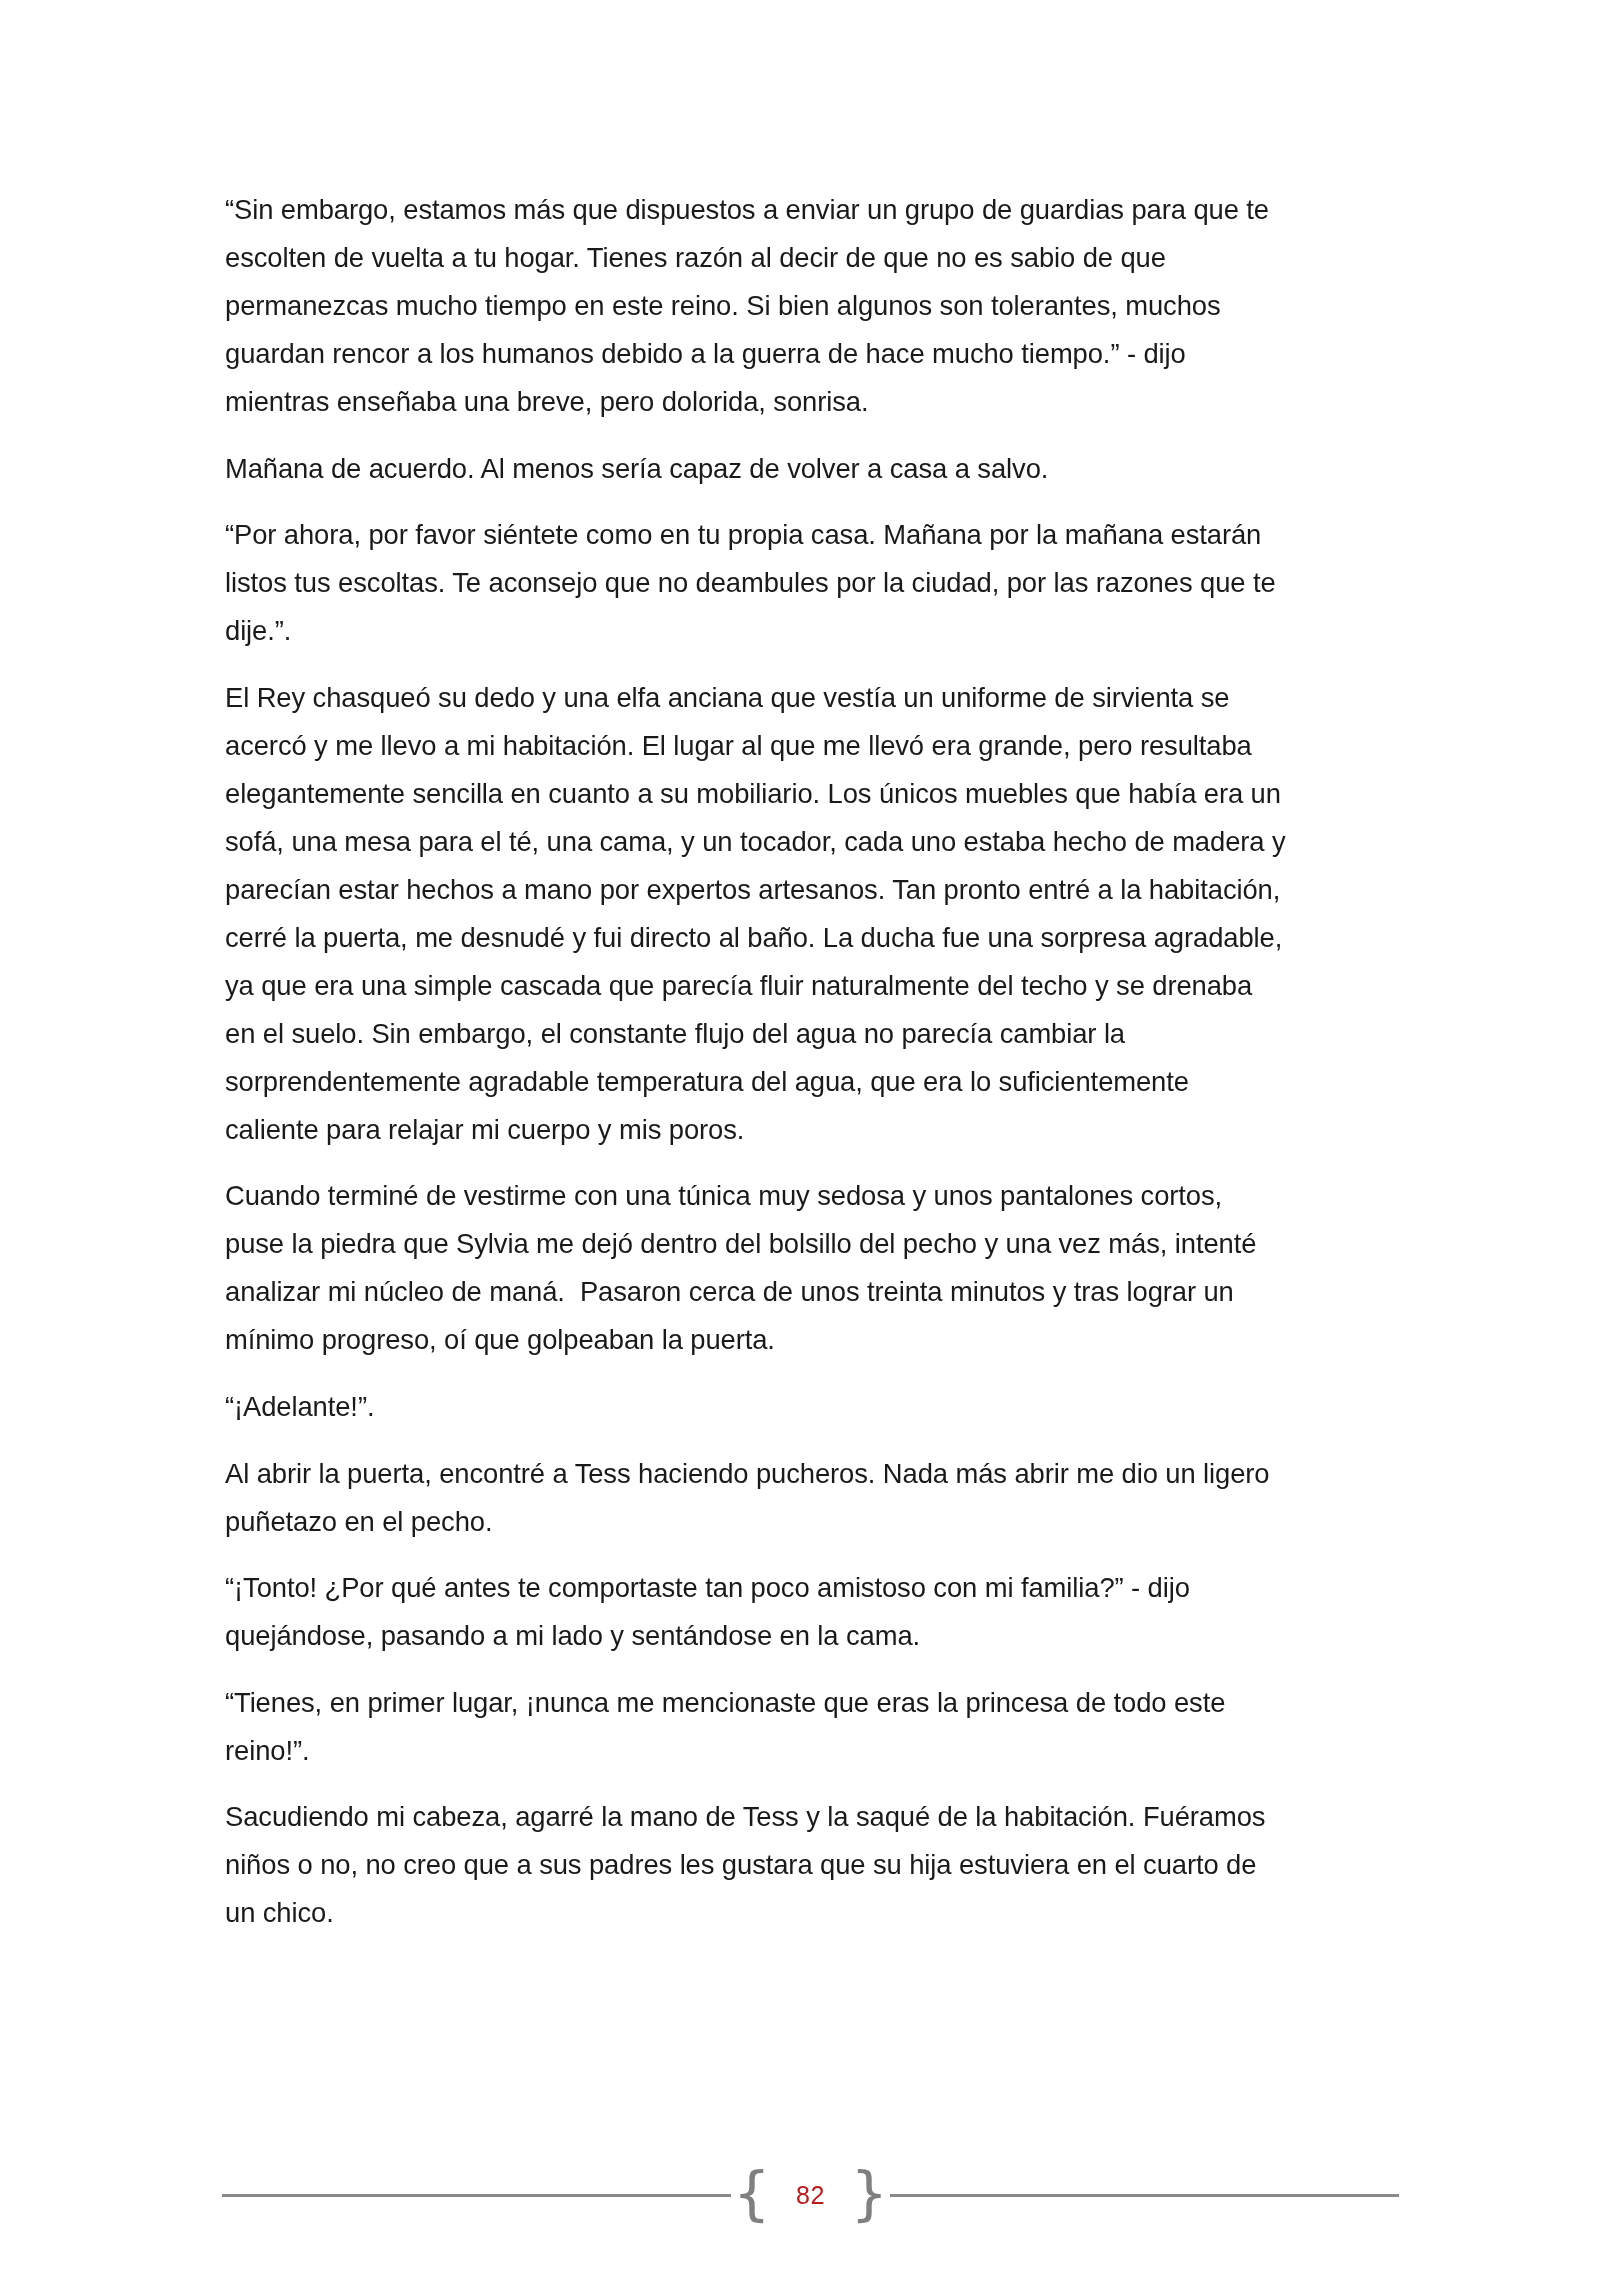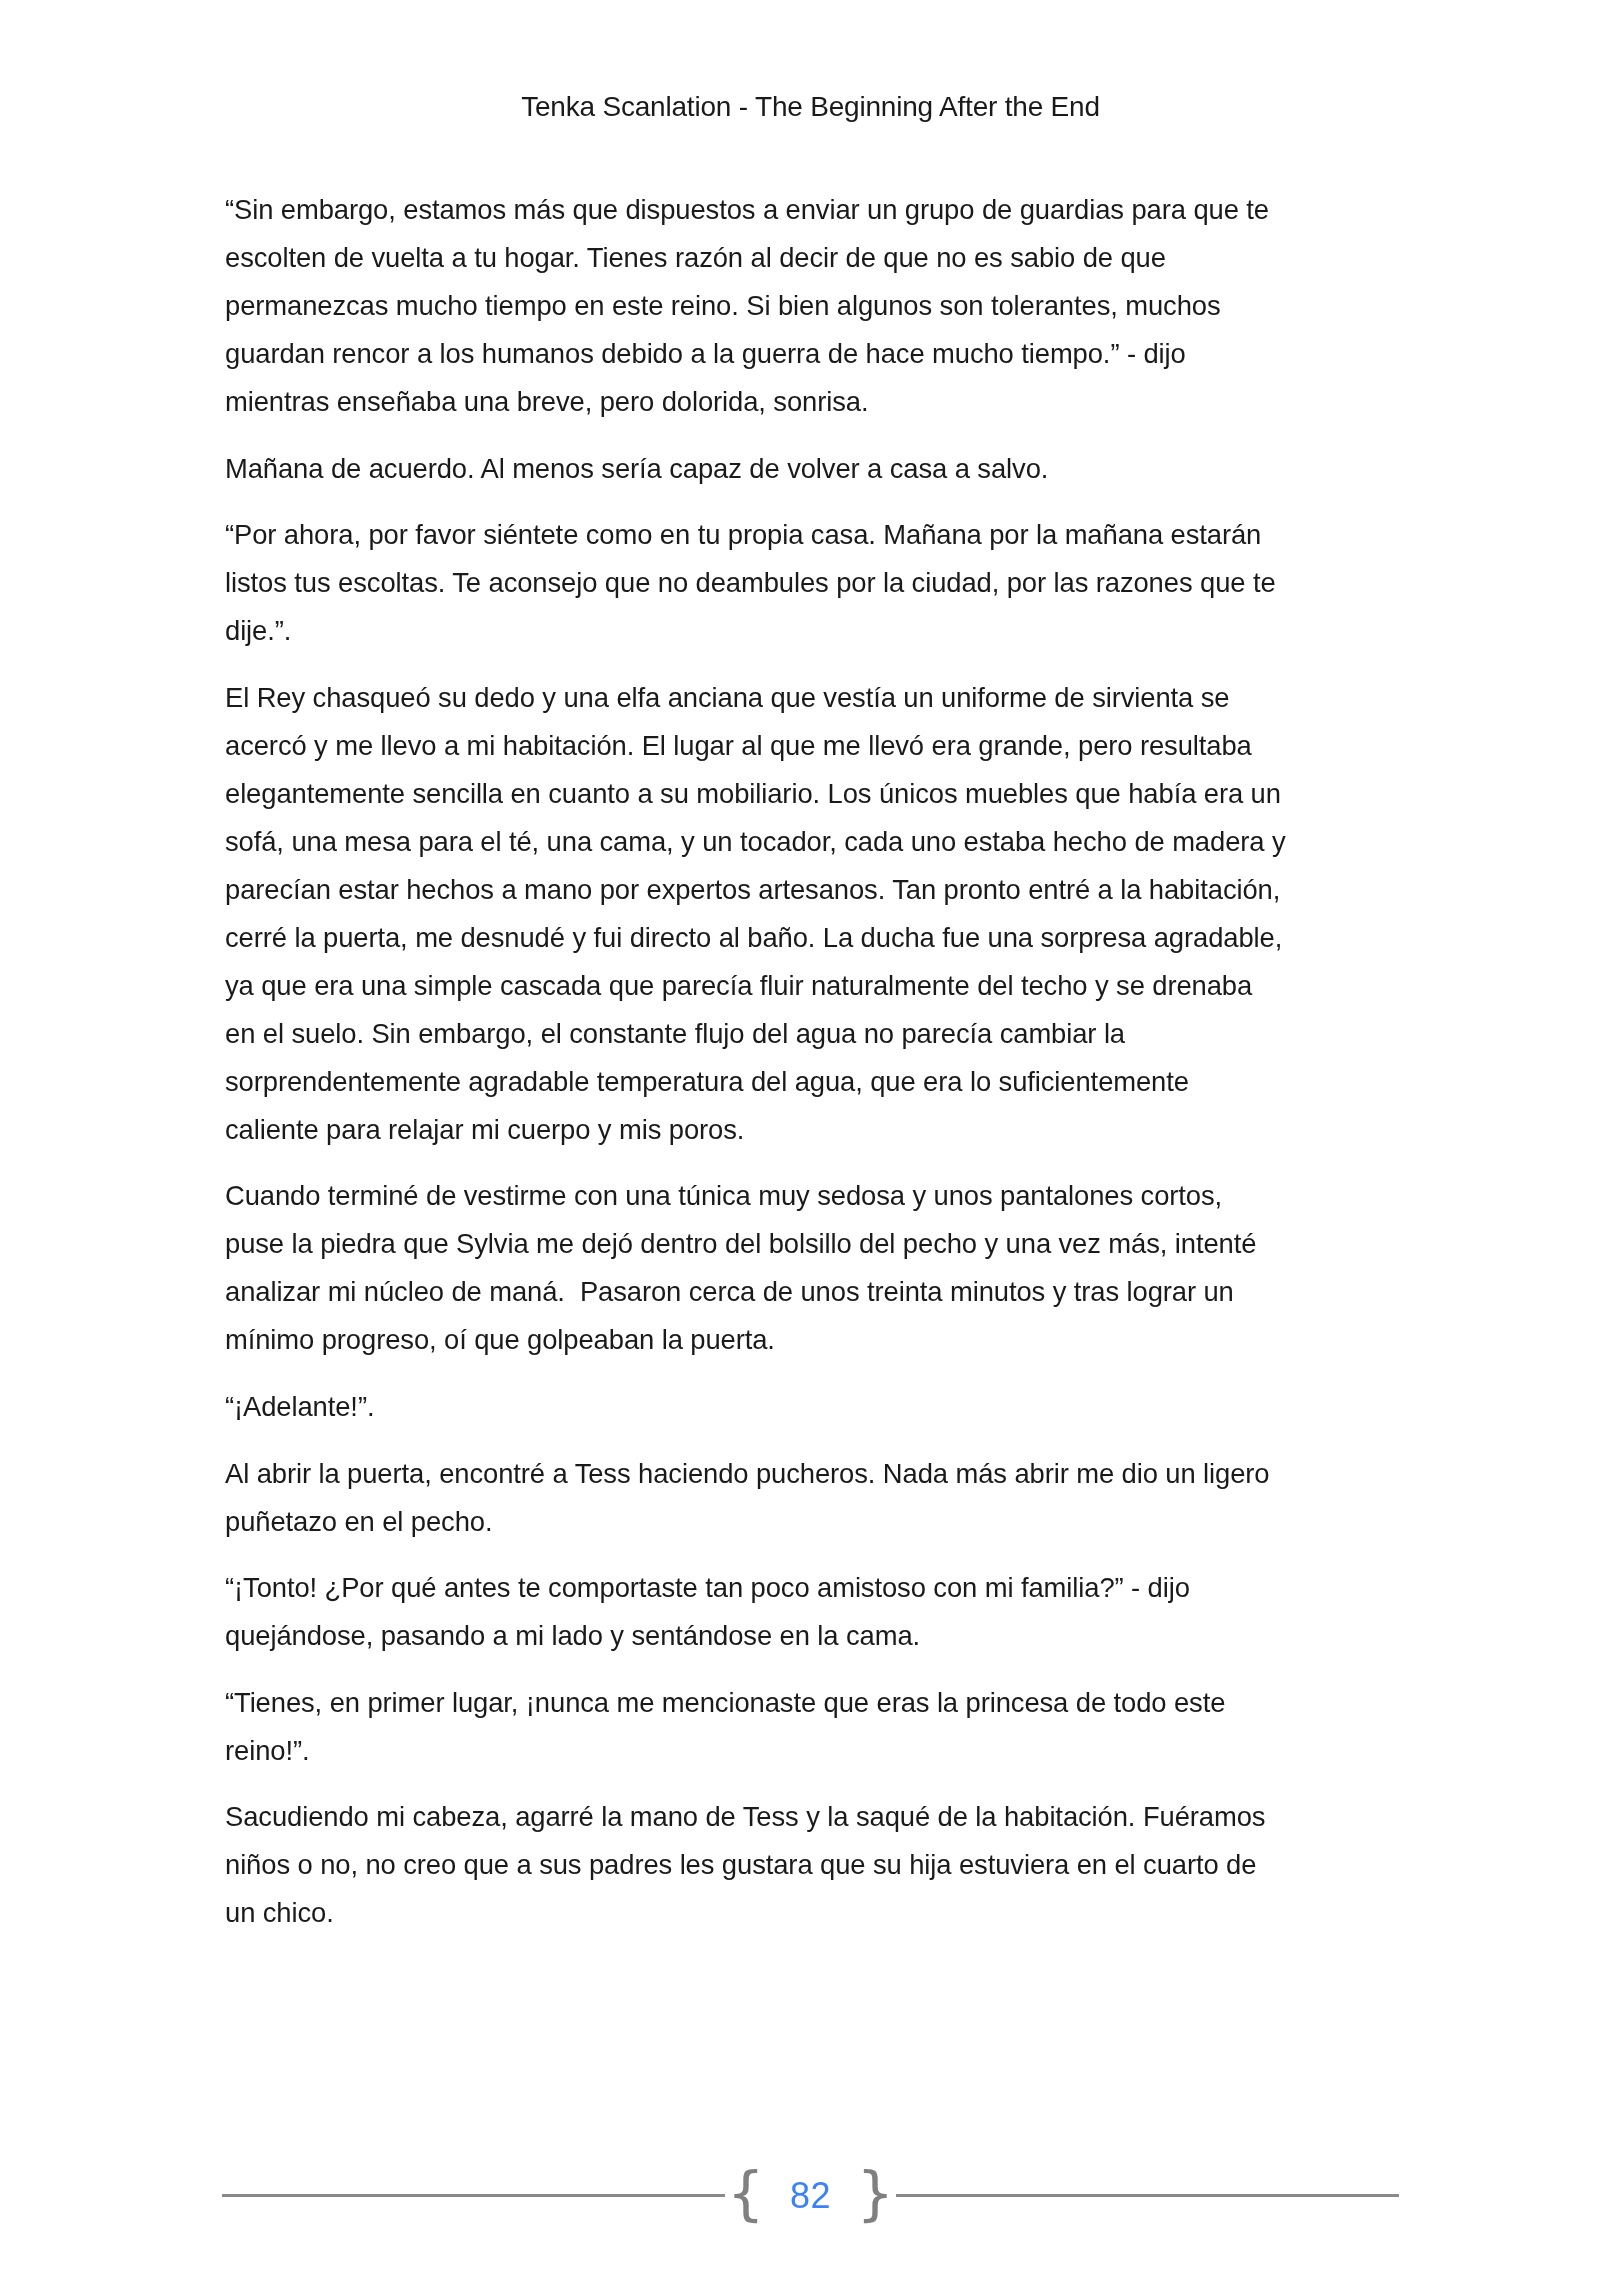--- a/index.html
+++ b/index.html
@@ -59,32 +59,31 @@
   }
   .footer .brace {
     font-family: "DejaVu Sans", sans-serif;
     font-size: 59px;
     line-height: 59px;
     color: #808080;
     padding: 0 2px;
     transform: translateY(-2px);
   }
   .footer .page-number {
-    font-size: 36px;
-    color: #3b82f6;
+    font-size: 25px;
+    color: #b91c1c;
     padding: 0 23.5px;
     letter-spacing: 0.5px;
   }
 </style>
 </head>
 <body>
 
 <div class="page">
 
-  <h1 class="doc-title">Tenka Scanlation - The Beginning After the End</h1>
 
   <div class="content">
     <p>“Sin embargo, estamos más que dispuestos a enviar un grupo de guardias para que te
 escolten de vuelta a tu hogar. Tienes razón al decir de que no es sabio de que
 permanezcas mucho tiempo en este reino. Si bien algunos son tolerantes, muchos
 guardan rencor a los humanos debido a la guerra de hace mucho tiempo.” - dijo
 mientras enseñaba una breve, pero dolorida, sonrisa.</p>
     <p>Mañana de acuerdo. Al menos sería capaz de volver a casa a salvo.</p>
     <p>“Por ahora, por favor siéntete como en tu propia casa. Mañana por la mañana estarán
 listos tus escoltas. Te aconsejo que no deambules por la ciudad, por las razones que te

